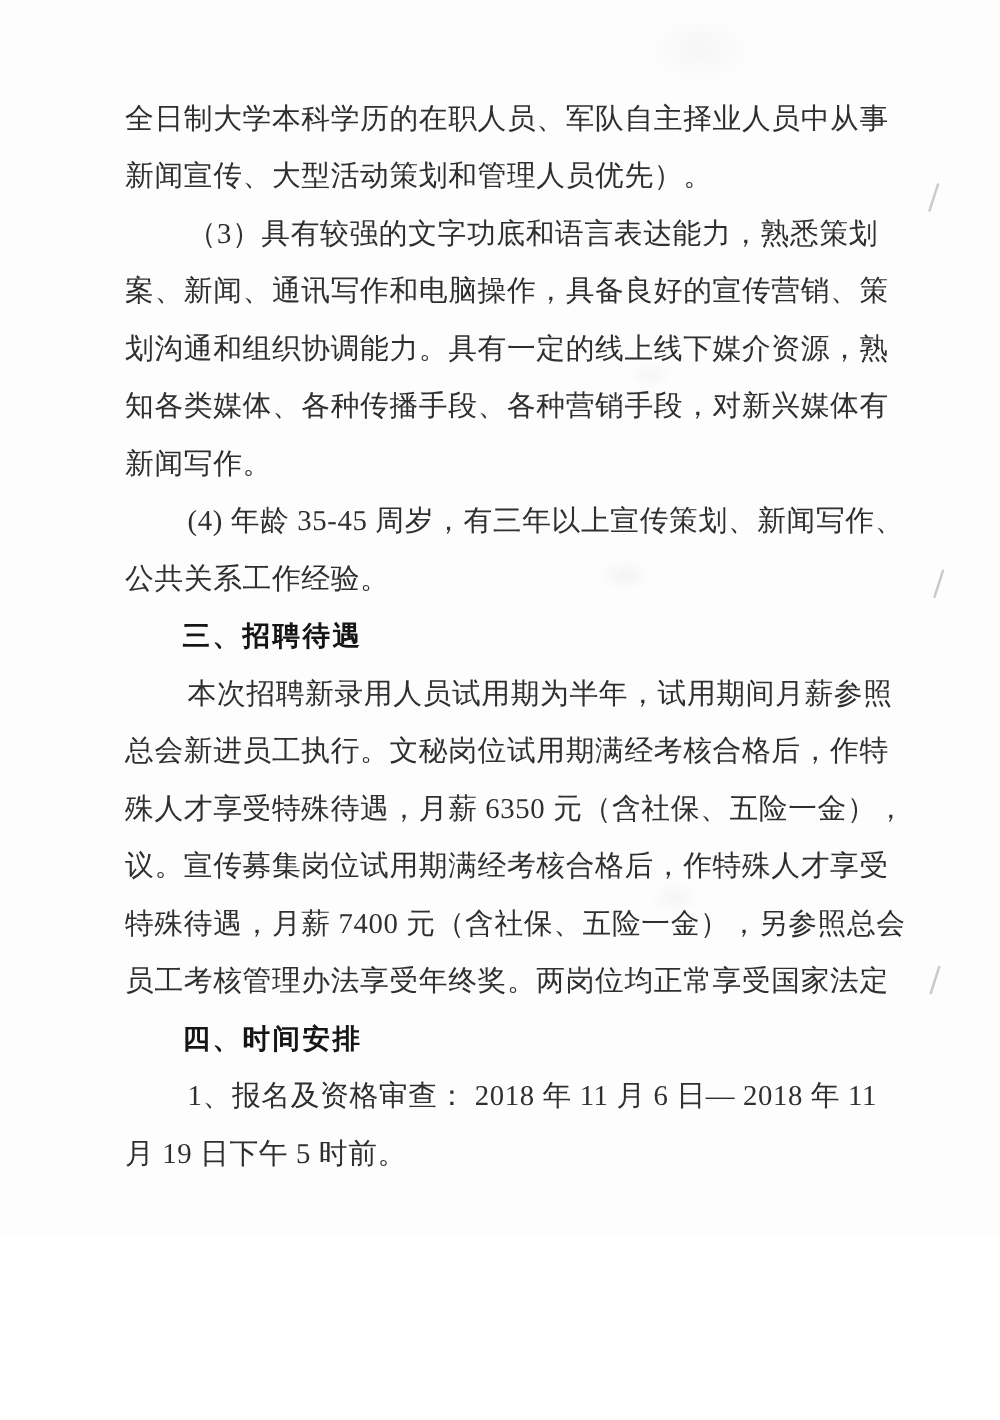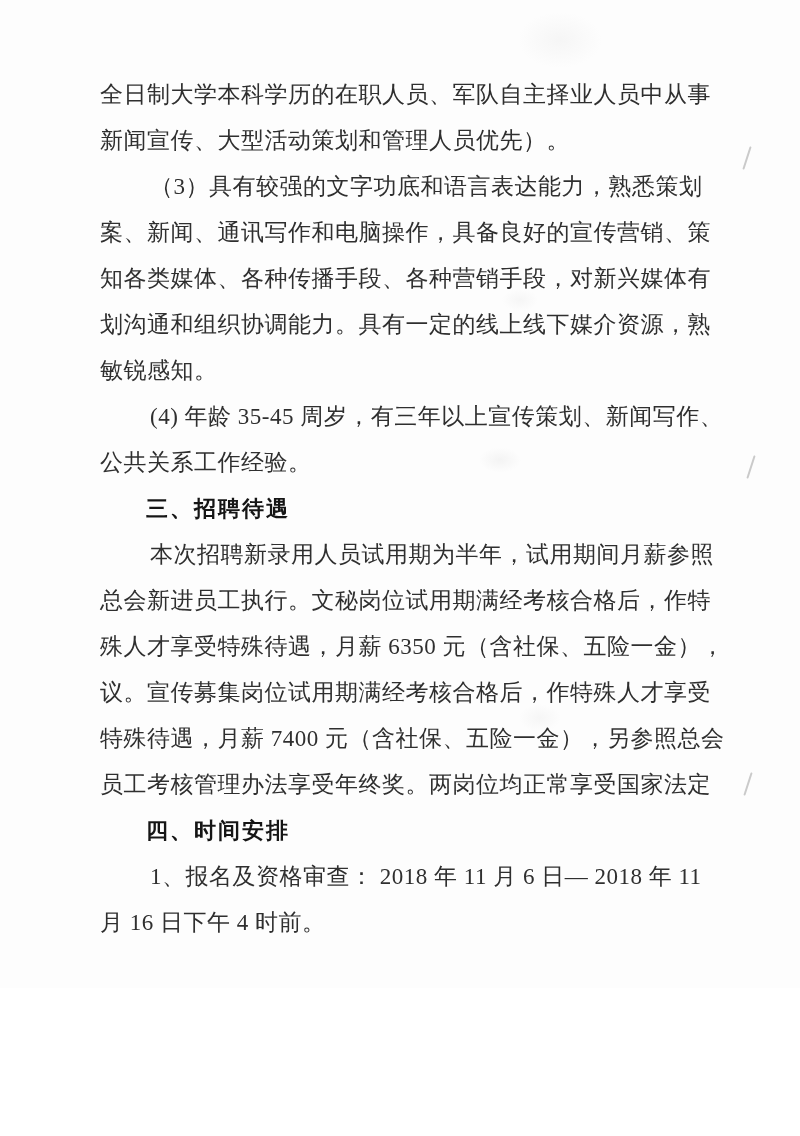--- a/index.html
+++ b/index.html
@@ -83,35 +83,35 @@
 </style>
 </head>
 <body>
 
 <div class="page" style="--paper: #fdfdfd; --ink: #2f2f2f; --heading-ink: #151515; --artifact: #a0a0a0;">
   <div class="text-block" id="doc">
       <div class="line body">全日制大学本科学历的在职人员、军队自主择业人员中从事</div>
       <div class="line body">新闻宣传、大型活动策划和管理人员优先）。</div>
       <div class="line body indent">（3）具有较强的文字功底和语言表达能力，熟悉策划</div>
       <div class="line body">案、新闻、通讯写作和电脑操作，具备良好的宣传营销、策</div>
+      <div class="line body">划沟通和组织协调能力。具有一定的线上线下媒介资源，熟</div>
       <div class="line body">知各类媒体、各种传播手段、各种营销手段，对新兴媒体有</div>
-      <div class="line body">划沟通和组织协调能力。具有一定的线上线下媒介资源，熟</div>
-      <div class="line body">敏锐感知。</div>
+      <div class="line body">新闻写作。</div>
       <div class="line body indent">(4) 年龄 35-45 周岁，有三年以上宣传策划、新闻写作、</div>
       <div class="line body">公共关系工作经验。</div>
       <div class="line heading">三、招聘待遇</div>
       <div class="line body indent">本次招聘新录用人员试用期为半年，试用期间月薪参照</div>
       <div class="line body">总会新进员工执行。文秘岗位试用期满经考核合格后，作特</div>
       <div class="line body">殊人才享受特殊待遇，月薪 6350 元（含社保、五险一金），</div>
       <div class="line body">议。宣传募集岗位试用期满经考核合格后，作特殊人才享受</div>
       <div class="line body">特殊待遇，月薪 7400 元（含社保、五险一金），另参照总会</div>
       <div class="line body">员工考核管理办法享受年终奖。两岗位均正常享受国家法定</div>
       <div class="line heading">四、时间安排</div>
       <div class="line body indent">1、报名及资格审查：  2018 年 11 月 6 日— 2018 年 11</div>
-      <div class="line body">月 16 日下午 4 时前。</div>
+      <div class="line body">月 19 日下午 5 时前。</div>
     </div>
 
   <div class="footer">3 / 4</div>
 
   <div class="artifact a1"></div>
   <div class="artifact a2"></div>
   <div class="artifact a3"></div>
   <div class="artifact a4"></div>
 </div>
 

